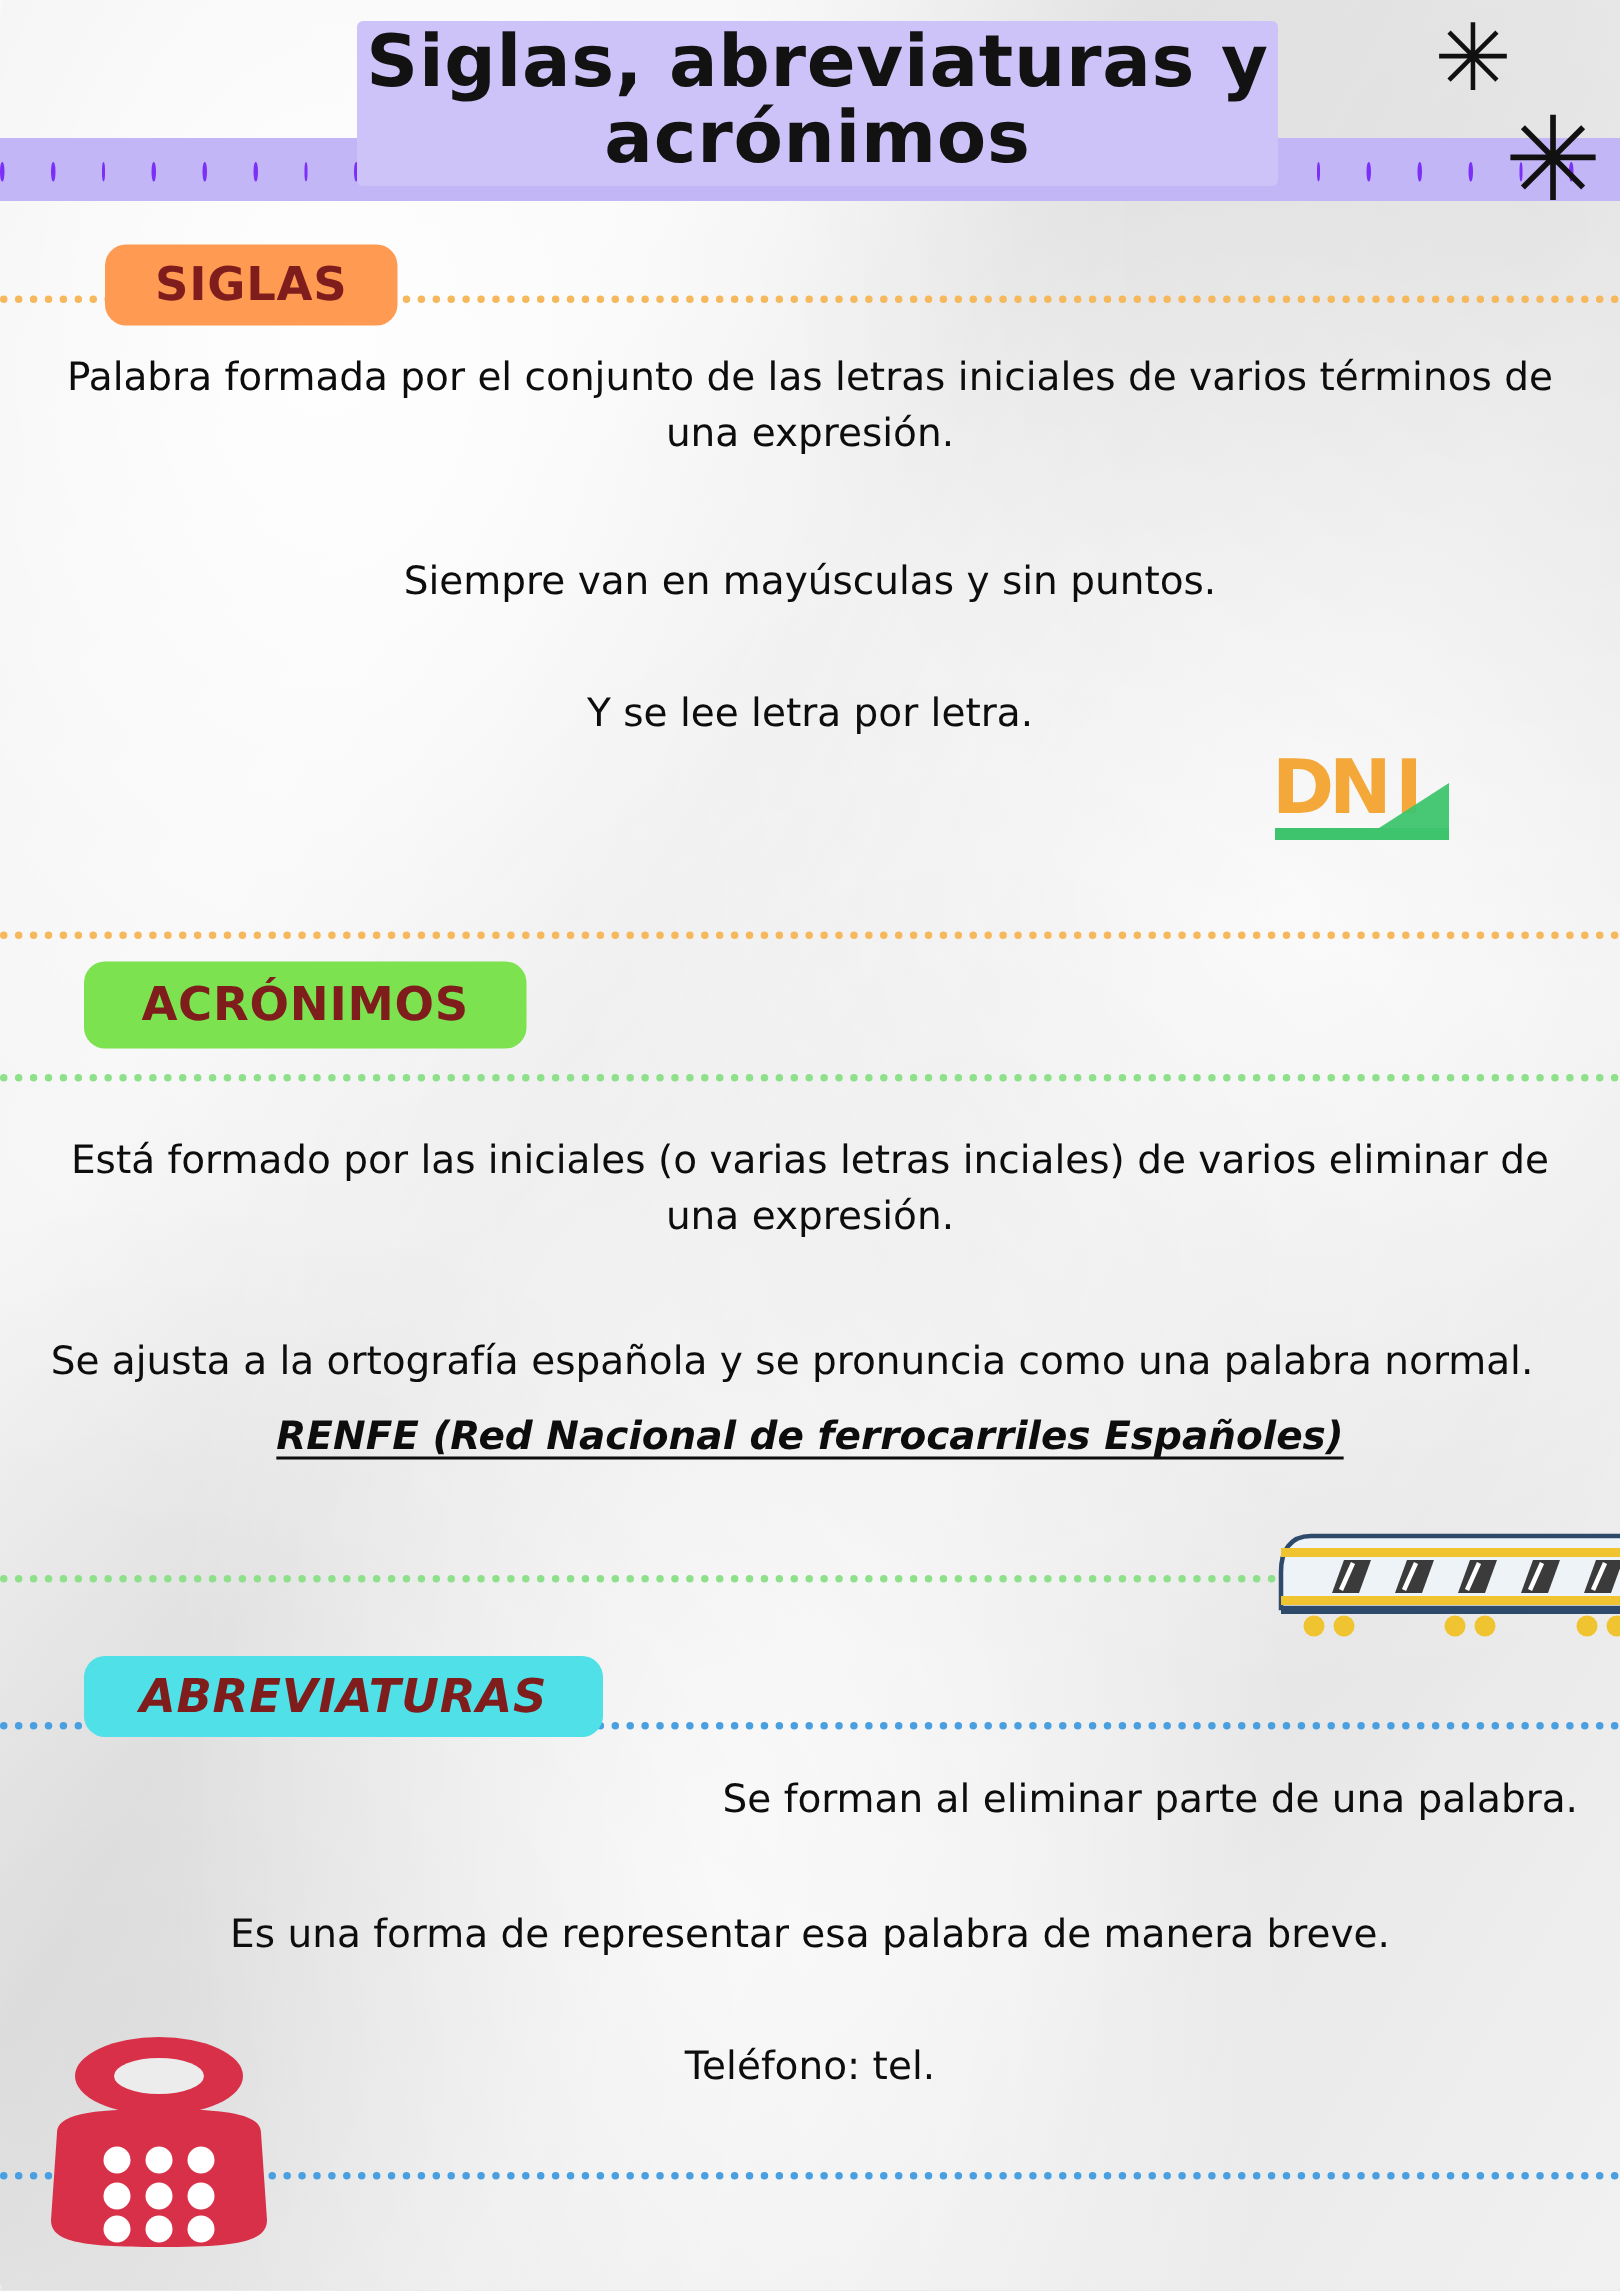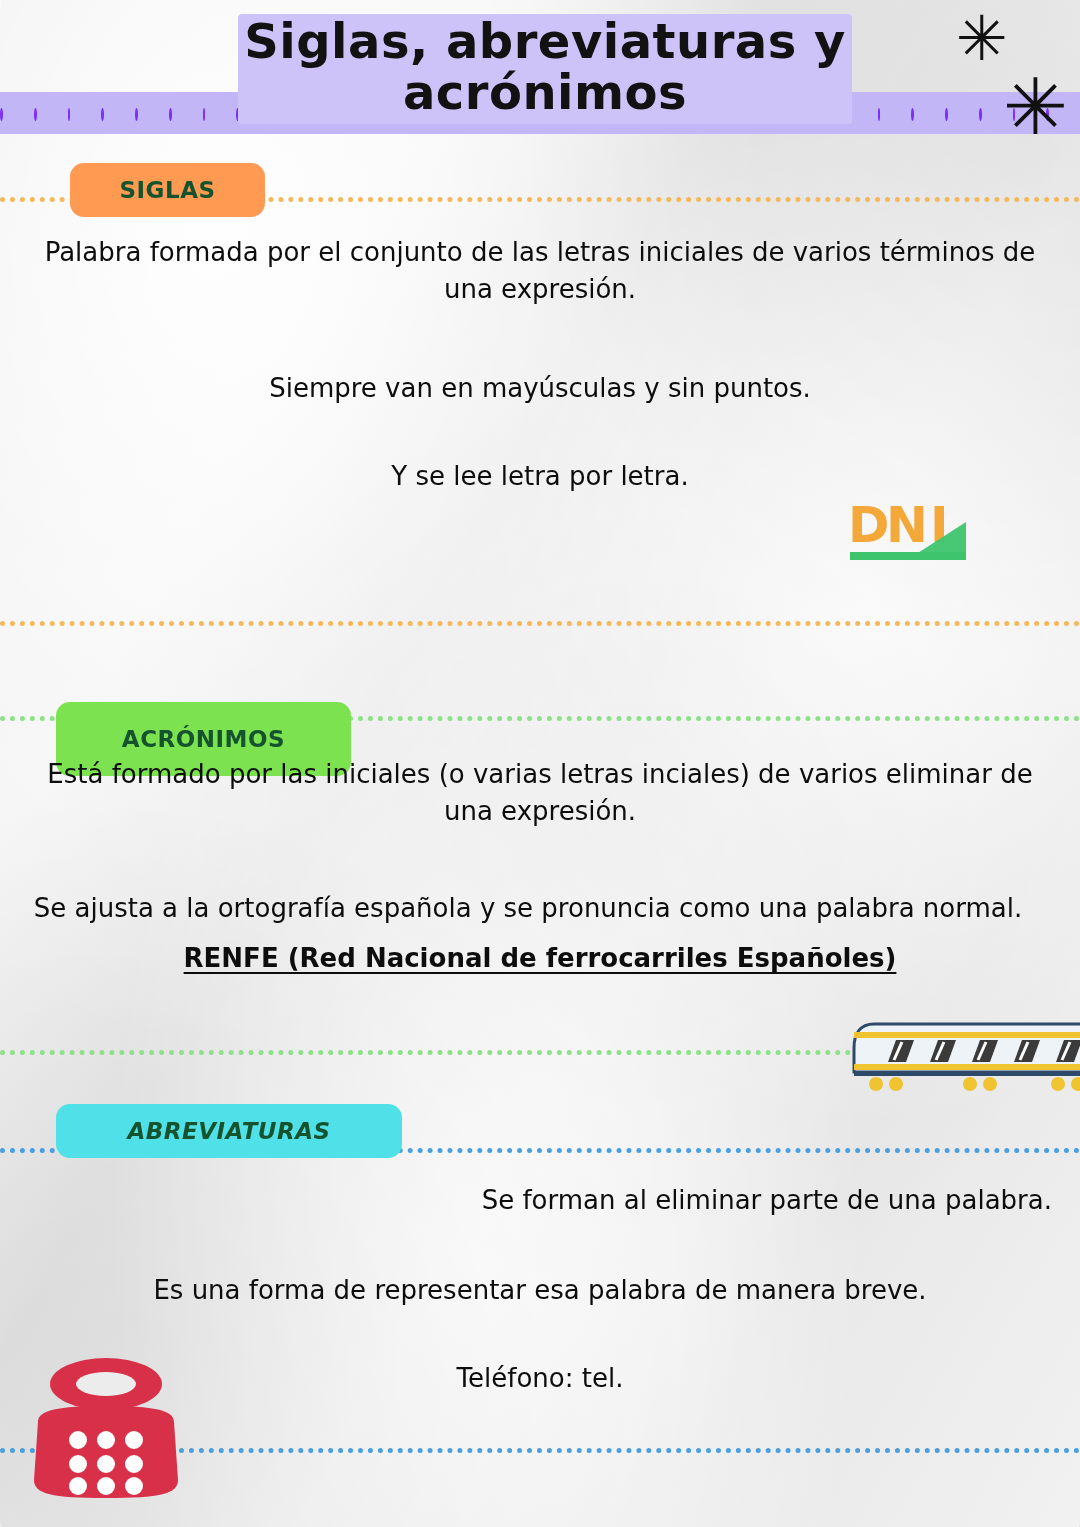--- a/index.html
+++ b/index.html
@@ -120,30 +120,30 @@
   .rule.green  { border-top-color: #8ee08a; }
   .rule.blue   { border-top-color: #4a9fe0; }
 
   
   .tag {
     position: absolute;
     z-index: 4;
     border-radius: 14px;
     font-family: "DejaVu Sans", sans-serif;
     font-weight: 700;
-    font-size: 23px;
-    color: #14532d;
+    font-size: 31px;
+    color: #7f1d1d;
     display: flex;
     align-items: center;
     justify-content: center;
     letter-spacing: 0.5px;
     padding: 0 20px;
   }
   .tag.siglas { top: 163px; left: 70px; width: 155px; height: 54px; background: #ff9a52; }
-  .tag.acronimos { top: 702px; left: 56px; width: 255px; height: 74px; background: #7ce24f; }
+  .tag.acronimos { top: 641px; left: 56px; width: 255px; height: 58px; background: #7ce24f; }
   .tag.abrevi { top: 1104px; left: 56px; width: 306px; height: 54px; background: #4fe0e8; font-style: italic; }
 
   
   .para {
     position: absolute;
     z-index: 4;
     font-family: "DejaVu Sans", sans-serif;
     font-size: 26px;
     line-height: 1.42;
     color: #0d0d0d;
@@ -155,21 +155,21 @@
     font-weight: 600;
   }
 
   .p-siglas-1 { top: 234px; left: 28px; width: 1024px; }
   .p-siglas-2 { top: 370px; left: 28px; width: 1024px; }
   .p-siglas-3 { top: 458px; left: 28px; width: 1024px; }
   .p-siglas-4 { top: 548px; left: 28px; width: 1024px; }
 
   .p-acro-1 { top: 756px; left: 28px; width: 1024px; }
   .p-acro-2 { top: 890px; left: 16px; width: 1024px; }
-  .p-acro-3 { top: 940px; left: 28px; width: 1024px; }
+  .p-acro-3 { top: 940px; left: 28px; width: 1024px; font-style: italic; }
 
   .p-abre-1 { top: 1182px; left: 28px; width: 1024px; text-align: right; }
   .p-abre-2 { top: 1272px; left: 28px; width: 1024px; }
   .p-abre-3 { top: 1360px; left: 28px; width: 1024px; }
 
   
   .dni-logo {
     position: absolute;
     top: 492px;
     left: 848px;

